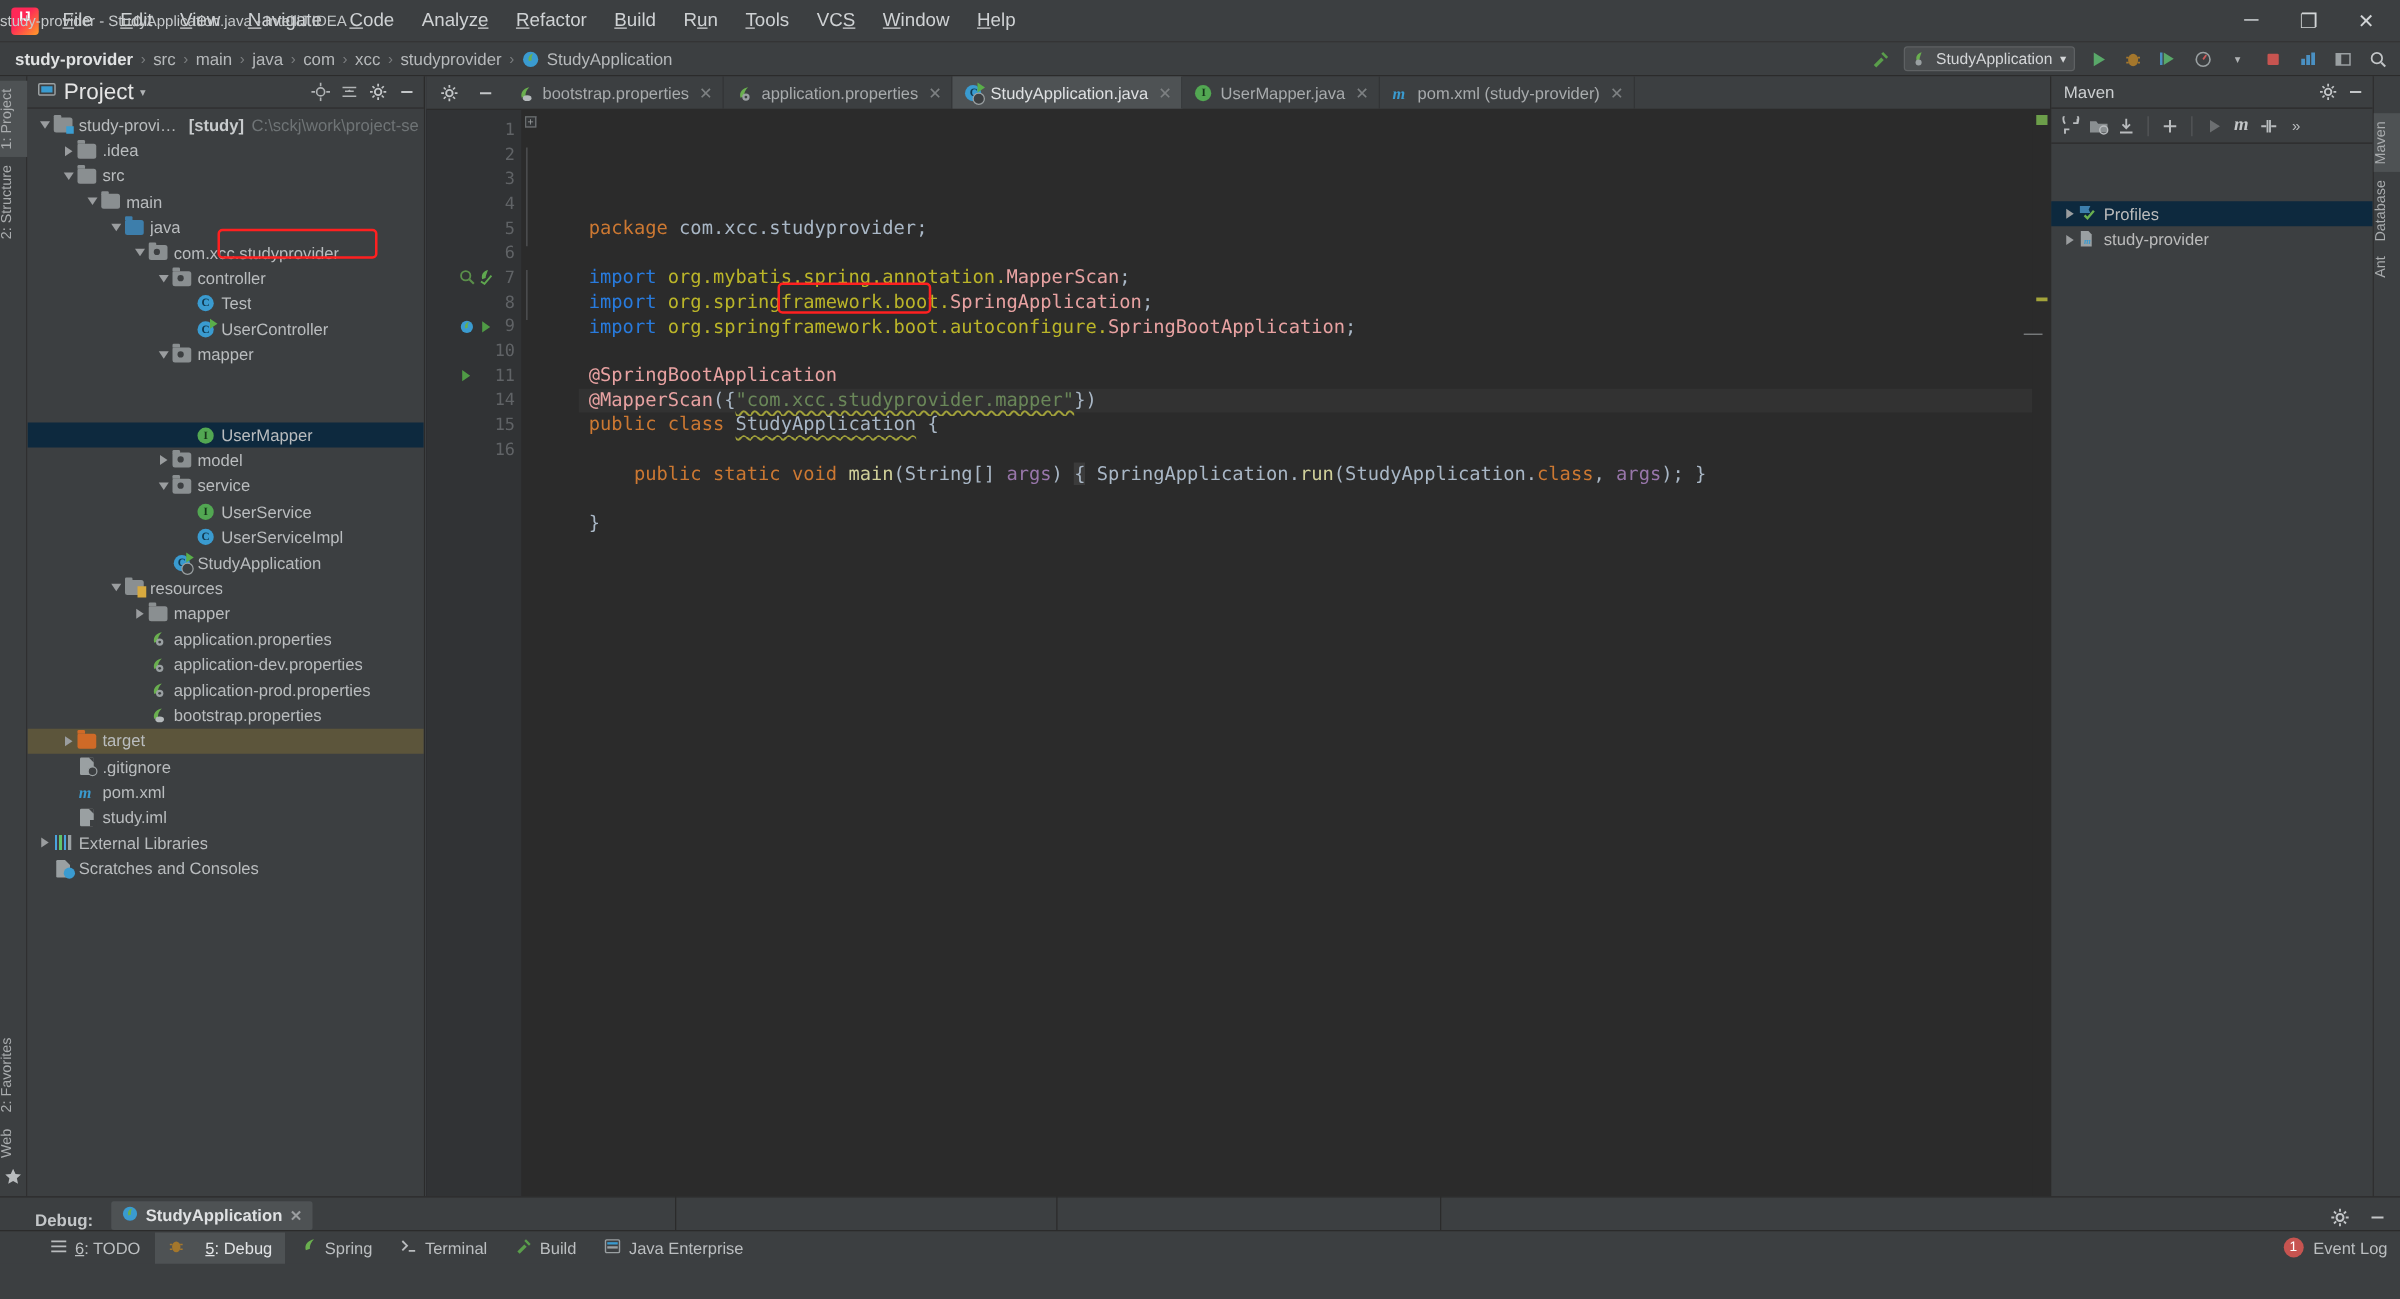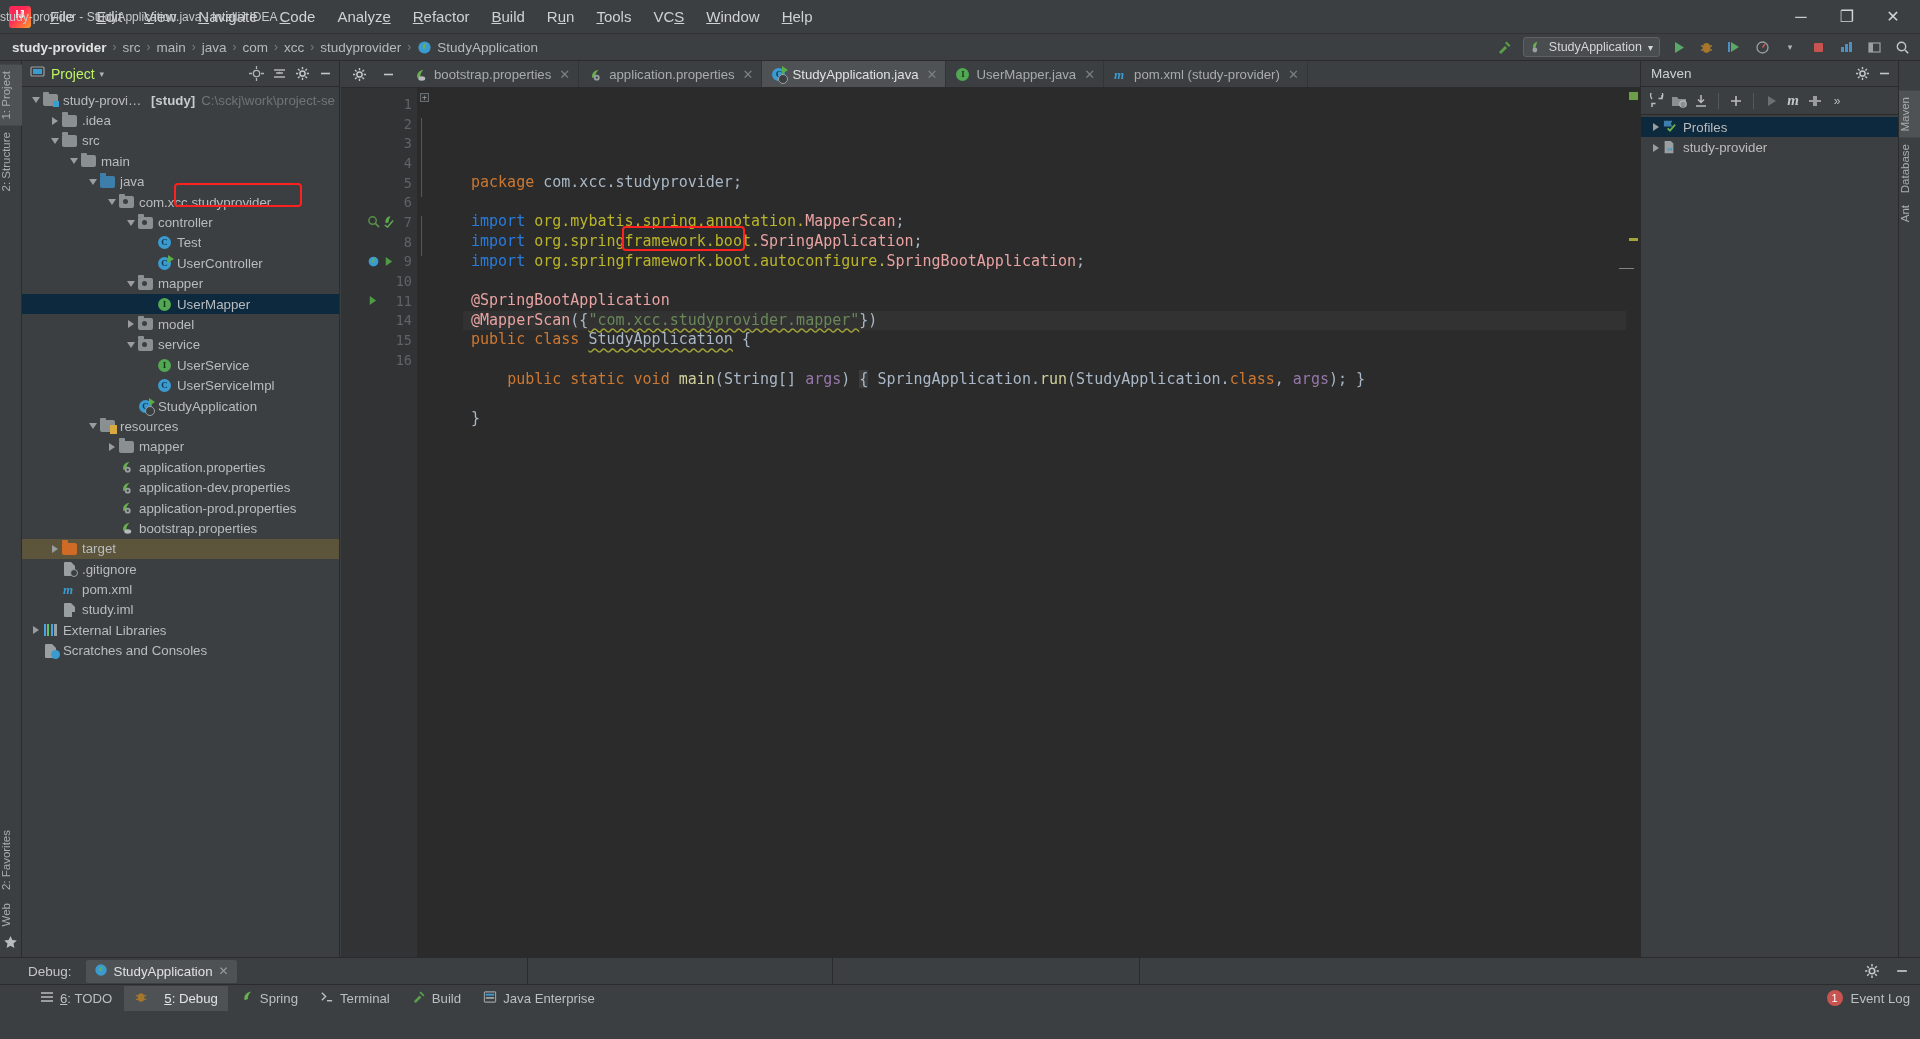--- a/index.html
+++ b/index.html
@@ -43,26 +43,26 @@
      color:#a9acae; white-space:nowrap; padding:6px 0; text-align:center; width:22px;}
   .v-label.sel{ background:#4e5254; }
   .stripe-right{ position:absolute; right:0; top:61px; width:22px; bottom:55px;
      background:#3c3f41; border-left:1px solid #2b2b2b; }
 
   
   .project-panel{ position:absolute; left:22px; top:61px; width:318px; bottom:55px;
      background:#3c3f41; border-right:1px solid #2b2b2b; display:flex; flex-direction:column; }
   .panel-head{ height:26px; display:flex; align-items:center; padding:0 4px 0 8px;
      border-bottom:1px solid #2b2b2b; }
-  .panel-head .title{ font-size:14px; color:#bef264; margin-left:6px; }
+  .panel-head .title{ font-size:18px; color:#e5e5e5; margin-left:6px; }
   .panel-head .acts{ margin-left:auto; display:flex; align-items:center; gap:3px; }
   .tree{ flex:1; overflow:hidden; background:#3c3f41; padding-top:3px; font-size:13.3px;
      color:#b9bcbe; position:relative;}
   .node{ height:20.4px; display:flex; align-items:center; white-space:nowrap; padding-right:4px; }
-  .node.sel{ background:#0d293e; }
+  .node.sel{ background:#0d293e;margin-top:44px; }
   .node.hl{ background:#5c553b; }
   .arrow{ width:13px; display:flex; align-items:center; justify-content:center; flex:0 0 13px; }
   .arrow i{ display:inline-block; border-style:solid; }
   .arrow.right i{ border-width:4px 0 4px 6px; border-color:transparent transparent transparent #9a9d9f; }
   .arrow.down i{ border-width:6px 4px 0 4px; border-color:#9a9d9f transparent transparent transparent; }
   .nicon{ width:17px; height:16px; margin-right:4px; flex:0 0 17px; position:relative; }
   .label{ overflow:hidden; text-overflow:ellipsis; }
   .muted{ color:#6f7476; margin-left:6px; }
   .bold{ font-weight:bold; color:#c8cbcd;}
 
@@ -148,21 +148,21 @@
   .maven-head{ height:26px; display:flex; align-items:center; padding:0 4px 0 10px;
      border-bottom:1px solid #2b2b2b; }
   .maven-head .t{ font-size:13.5px; color:#cdd0d2; }
   .maven-tb{ height:28px; display:flex; align-items:center; gap:2px; padding:0 6px;
      border-bottom:1px solid #2b2b2b;}
   .sep-v{ width:1px; height:16px; background:#55585a; margin:0 5px; }
   .maven-tree{ flex:1; padding-top:2px; font-size:13.3px; }
 
   
   .debug-bar{ position:absolute; left:0; right:0; bottom:55px; height:27px; background:#3c3f41;
-     border-top:1px solid #2b2b2b; display:flex; align-items:center; }
+     border-top:1px solid #2b2b2b; display:flex; align-items:flex-end;font-weight:bold; }
   .debug-bar .lbl{ font-size:13.5px; color:#c3c6c8; padding-left:28px; }
   .dtab{ display:flex;align-items:center; gap:6px; margin-left:14px; padding:3px 8px;
      background:#4e5254; font-size:13.3px; color:#dfe1e3; border-radius:2px;}
   .dbl-sep{ width:1px;height:27px;background:#2b2b2b; }
   .debug-right{ margin-left:auto; display:flex; align-items:center; gap:10px; padding-right:8px;}
 
   .toolbar-bottom{ position:absolute; left:0; right:0; bottom:28px; height:27px;
      background:#3c3f41; border-top:1px solid #2b2b2b; display:flex; align-items:center;
      gap:2px; padding-left:30px; }
   .btab{ display:flex; align-items:center; gap:6px; padding:4px 10px; font-size:13.2px;

